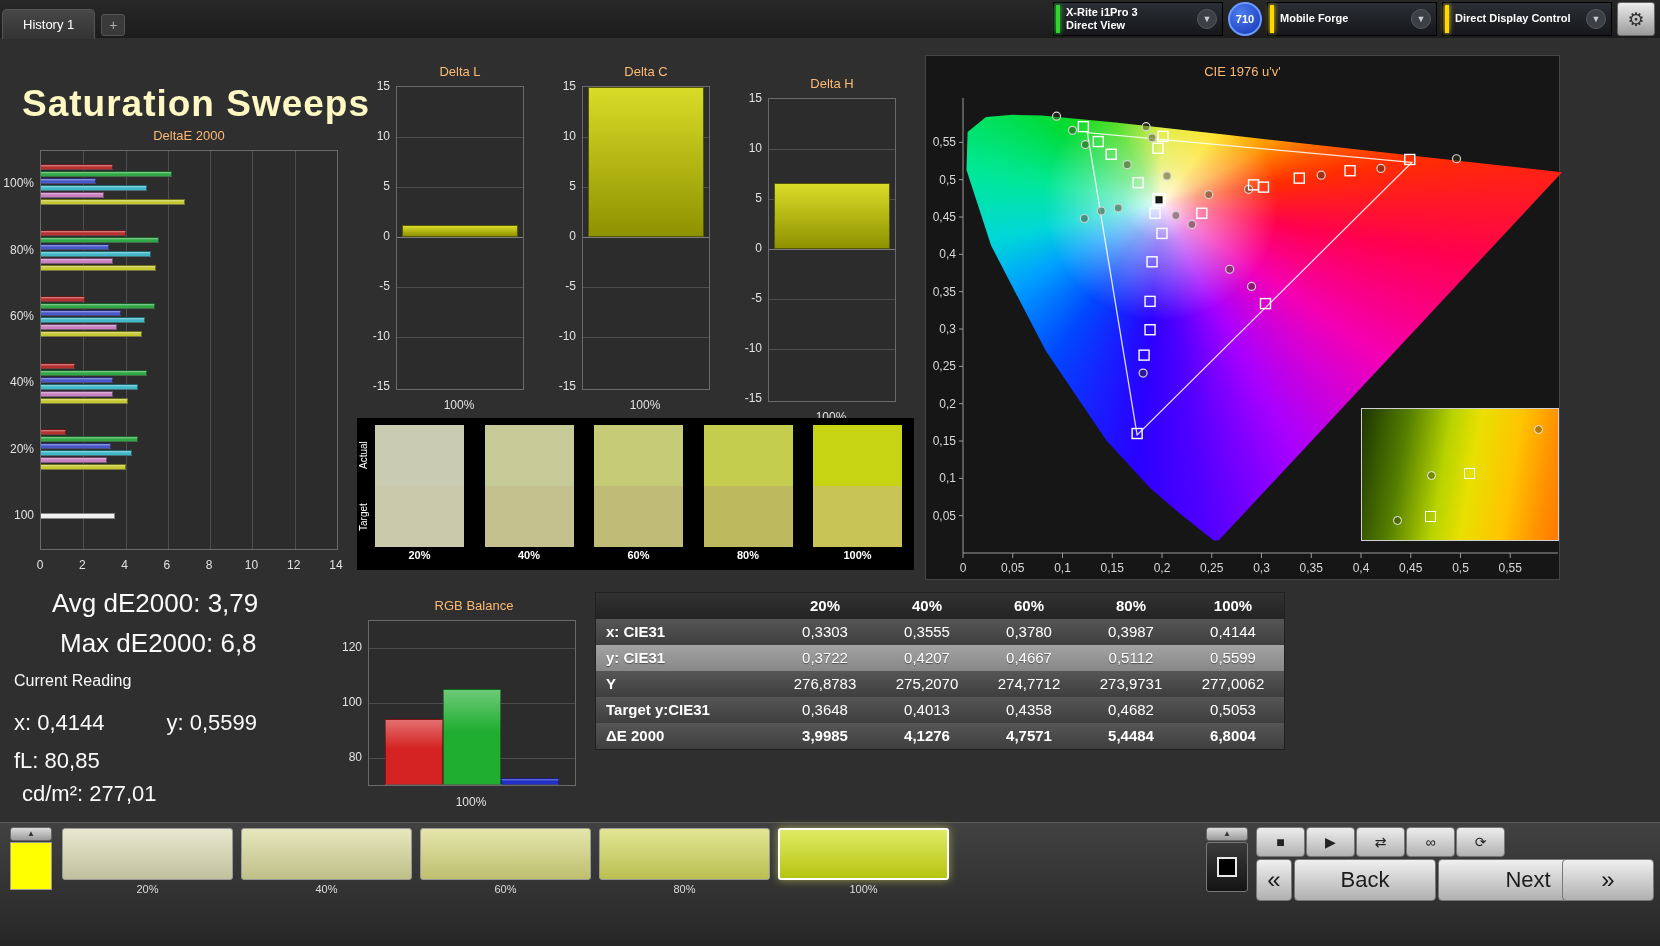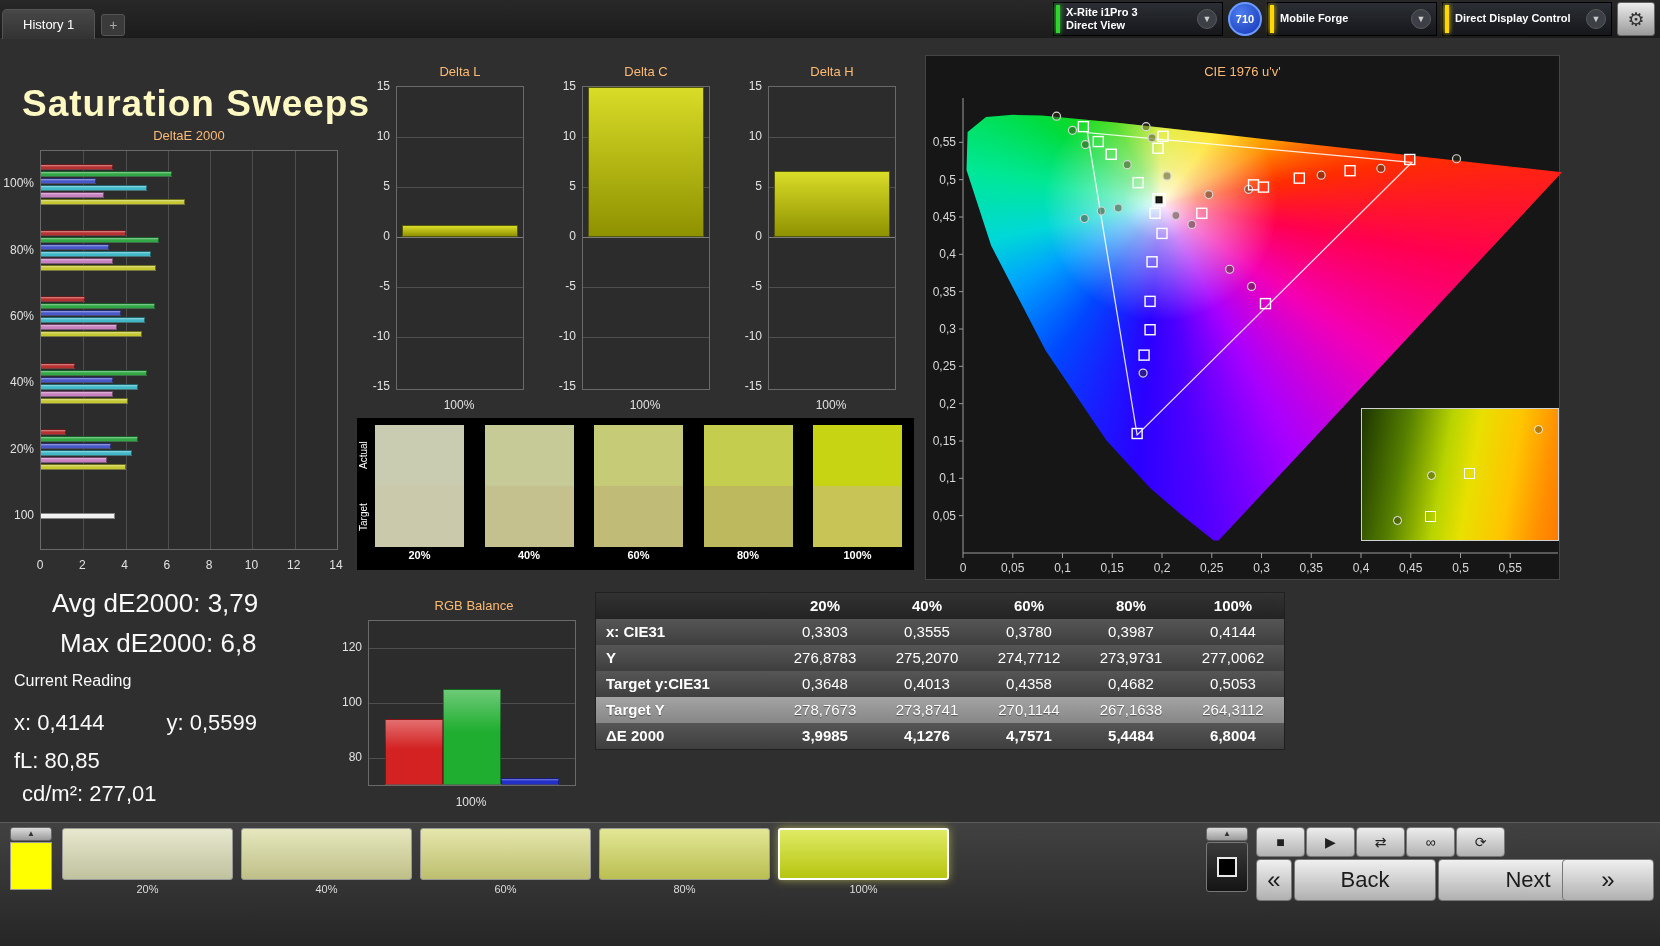--- a/index.html
+++ b/index.html
@@ -255,21 +255,21 @@
       <div class="plot">
         <div class="hgrid" style="top: 50px;"></div>
         <div class="hgrid" style="top: 100px;"></div>
         <div class="hgrid" style="top: 150px; background: rgb(125, 125, 125);"></div>
         <div class="hgrid" style="top: 200px;"></div>
         <div class="hgrid" style="top: 250px;"></div>
         <div class="dbar" style="top: 0px; height: 150px;"></div>
       </div>
       <div class="xlab">100%</div>
     </div>
-    <div class="dchart" style="left: 744px;">
+    <div class="dchart" style="left: 744px; margin-top: 12px;">
       <div class="ptitle">Delta H</div>
       <div class="ylabs">
         <div class="yl" style="top: 0px;">15</div>
         <div class="yl" style="top: 50px;">10</div>
         <div class="yl" style="top: 100px;">5</div>
         <div class="yl" style="top: 150px;">0</div>
         <div class="yl" style="top: 200px;">-5</div>
         <div class="yl" style="top: 250px;">-10</div>
         <div class="yl" style="top: 300px;">-15</div>
       </div>
@@ -458,44 +458,44 @@
       <div>100%</div>
     </div>
     <div class="trow rdark">
       <div class="lblcell">x: CIE31</div>
       <div>0,3303</div>
       <div>0,3555</div>
       <div>0,3780</div>
       <div>0,3987</div>
       <div>0,4144</div>
     </div>
+    <div class="trow rlight">
+      <div class="lblcell">y: CIE31</div>
+      <div>0,3722</div>
+      <div>0,4207</div>
+      <div>0,4667</div>
+      <div>0,5112</div>
+      <div>0,5599</div>
+    </div>
     <div class="trow rdark">
       <div class="lblcell">Y</div>
       <div>276,8783</div>
       <div>275,2070</div>
       <div>274,7712</div>
       <div>273,9731</div>
       <div>277,0062</div>
     </div>
     <div class="trow rdark">
       <div class="lblcell">Target y:CIE31</div>
       <div>0,3648</div>
       <div>0,4013</div>
       <div>0,4358</div>
       <div>0,4682</div>
       <div>0,5053</div>
     </div>
-    <div class="trow rlight">
-      <div class="lblcell">Target Y</div>
-      <div>278,7673</div>
-      <div>273,8741</div>
-      <div>270,1144</div>
-      <div>267,1638</div>
-      <div>264,3112</div>
-    </div>
     <div class="trow rdark rbold">
       <div class="lblcell">ΔE 2000</div>
       <div>3,9985</div>
       <div>4,1276</div>
       <div>4,7571</div>
       <div>5,4484</div>
       <div>6,8004</div>
     </div>
   </div>
 

